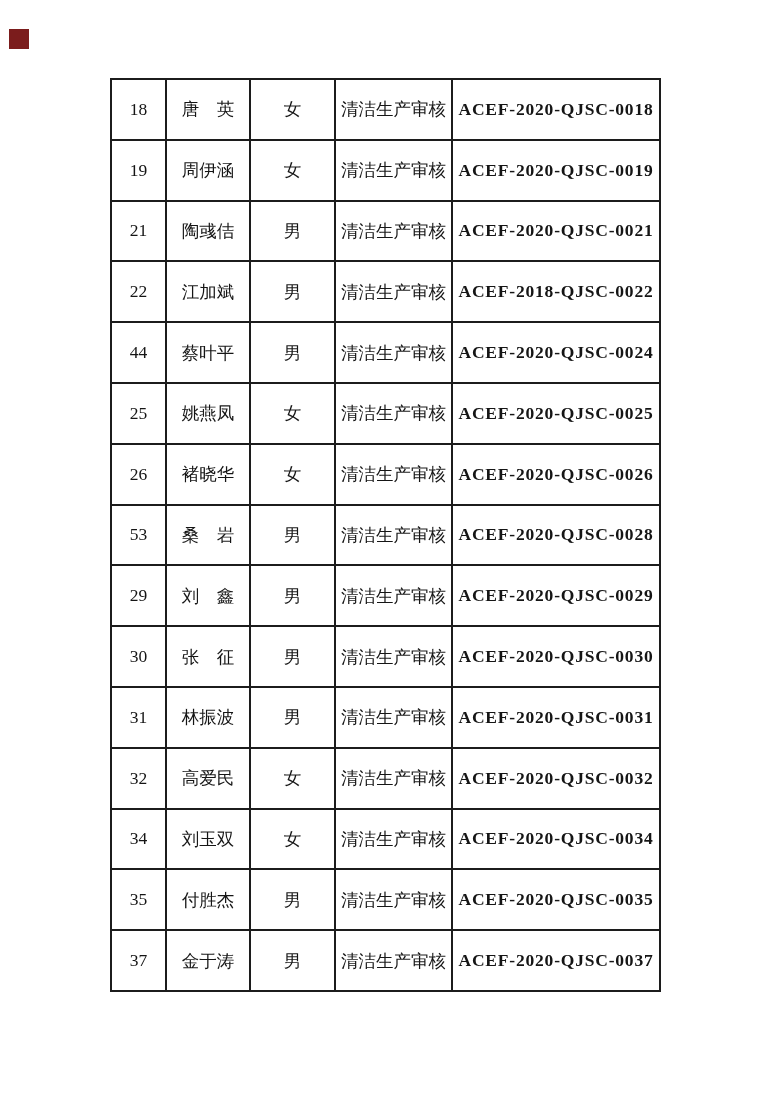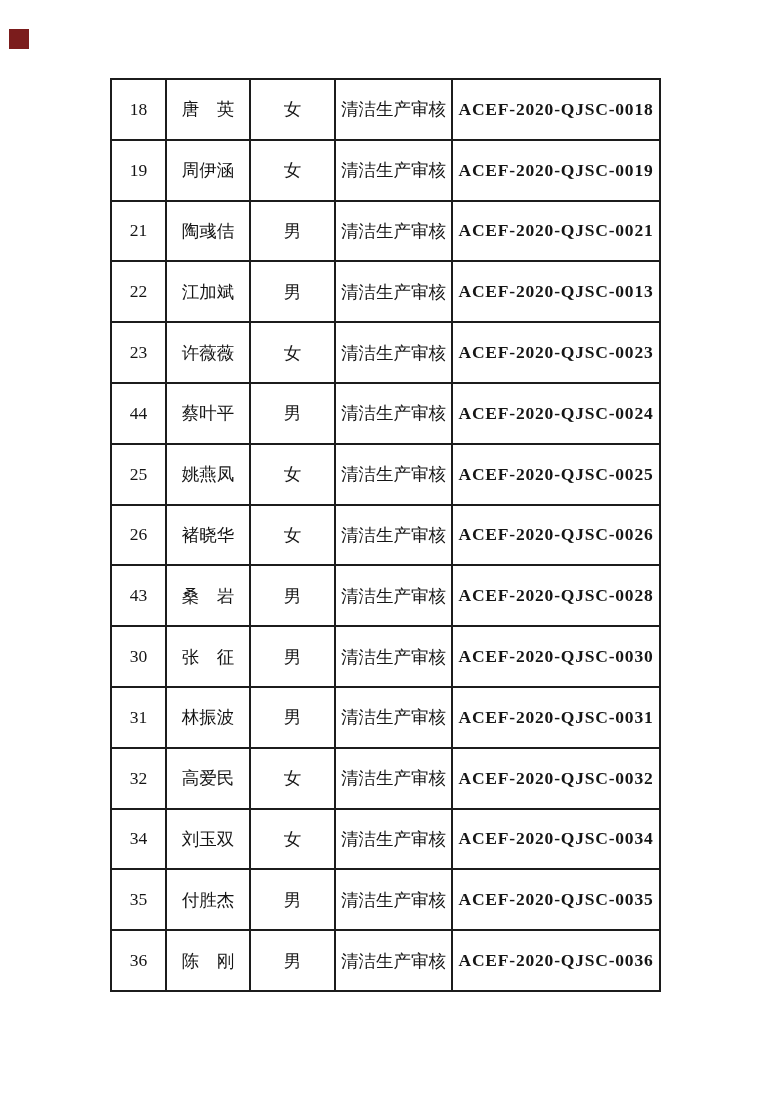--- a/index.html
+++ b/index.html
@@ -96,28 +96,21 @@
           <td class="c-name">陶彧佶</td>
           <td class="c-gender">男</td>
           <td class="c-field">清洁生产审核</td>
           <td class="c-cert">ACEF-2020-QJSC-0021</td>
         </tr>
         <tr>
           <td class="c-no">22</td>
           <td class="c-name">江加斌</td>
           <td class="c-gender">男</td>
           <td class="c-field">清洁生产审核</td>
-          <td class="c-cert">ACEF-2020-QJSC-0013</td>
-        </tr>
-        <tr>
-          <td class="c-no">23</td>
-          <td class="c-name">许薇薇</td>
-          <td class="c-gender">女</td>
-          <td class="c-field">清洁生产审核</td>
-          <td class="c-cert">ACEF-2020-QJSC-0023</td>
+          <td class="c-cert">ACEF-2018-QJSC-0022</td>
         </tr>
         <tr>
           <td class="c-no">44</td>
           <td class="c-name">蔡叶平</td>
           <td class="c-gender">男</td>
           <td class="c-field">清洁生产审核</td>
           <td class="c-cert">ACEF-2020-QJSC-0024</td>
         </tr>
         <tr>
           <td class="c-no">25</td>
@@ -127,25 +120,32 @@
           <td class="c-cert">ACEF-2020-QJSC-0025</td>
         </tr>
         <tr>
           <td class="c-no">26</td>
           <td class="c-name">褚晓华</td>
           <td class="c-gender">女</td>
           <td class="c-field">清洁生产审核</td>
           <td class="c-cert">ACEF-2020-QJSC-0026</td>
         </tr>
         <tr>
-          <td class="c-no">43</td>
+          <td class="c-no">53</td>
           <td class="c-name">桑　岩</td>
           <td class="c-gender">男</td>
           <td class="c-field">清洁生产审核</td>
           <td class="c-cert">ACEF-2020-QJSC-0028</td>
+        </tr>
+        <tr>
+          <td class="c-no">29</td>
+          <td class="c-name">刘　鑫</td>
+          <td class="c-gender">男</td>
+          <td class="c-field">清洁生产审核</td>
+          <td class="c-cert">ACEF-2020-QJSC-0029</td>
         </tr>
         <tr>
           <td class="c-no">30</td>
           <td class="c-name">张　征</td>
           <td class="c-gender">男</td>
           <td class="c-field">清洁生产审核</td>
           <td class="c-cert">ACEF-2020-QJSC-0030</td>
         </tr>
         <tr>
           <td class="c-no">31</td>
@@ -169,22 +169,22 @@
           <td class="c-cert">ACEF-2020-QJSC-0034</td>
         </tr>
         <tr>
           <td class="c-no">35</td>
           <td class="c-name">付胜杰</td>
           <td class="c-gender">男</td>
           <td class="c-field">清洁生产审核</td>
           <td class="c-cert">ACEF-2020-QJSC-0035</td>
         </tr>
         <tr>
-          <td class="c-no">36</td>
-          <td class="c-name">陈　刚</td>
+          <td class="c-no">37</td>
+          <td class="c-name">金于涛</td>
           <td class="c-gender">男</td>
           <td class="c-field">清洁生产审核</td>
-          <td class="c-cert">ACEF-2020-QJSC-0036</td>
+          <td class="c-cert">ACEF-2020-QJSC-0037</td>
         </tr>
       </tbody>
   </table>
 
 </div>
 
 </body></html>

